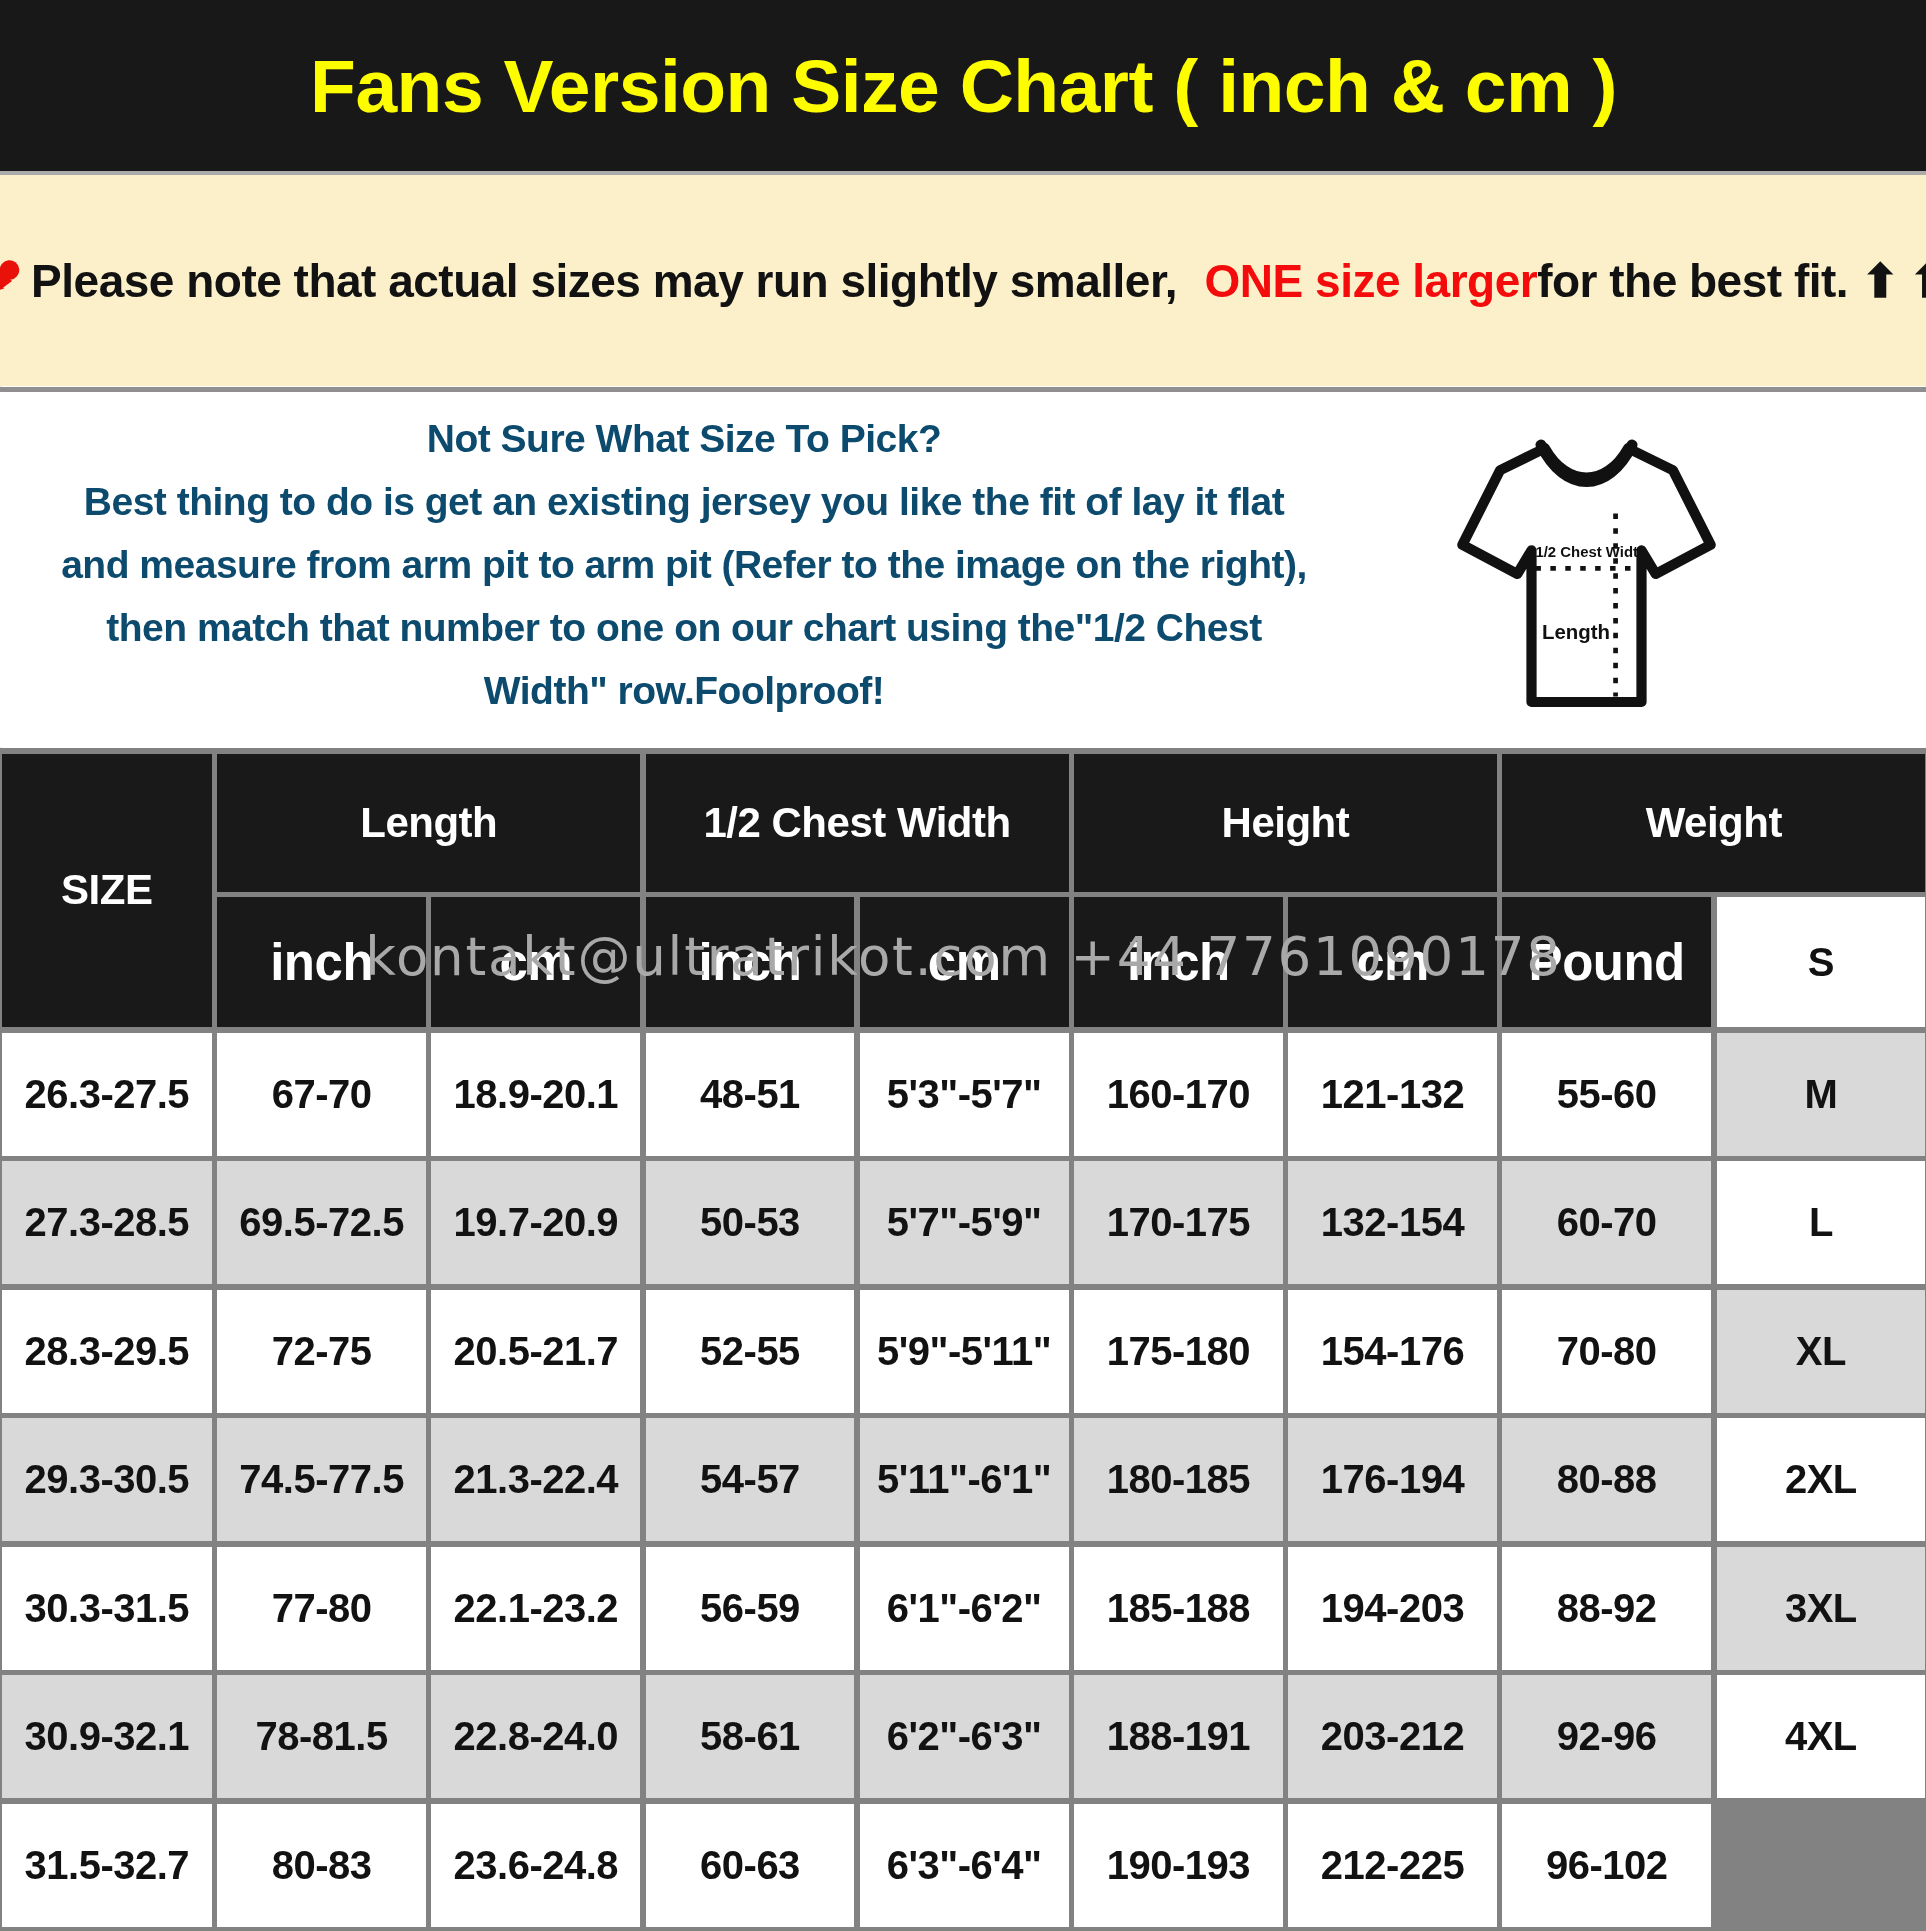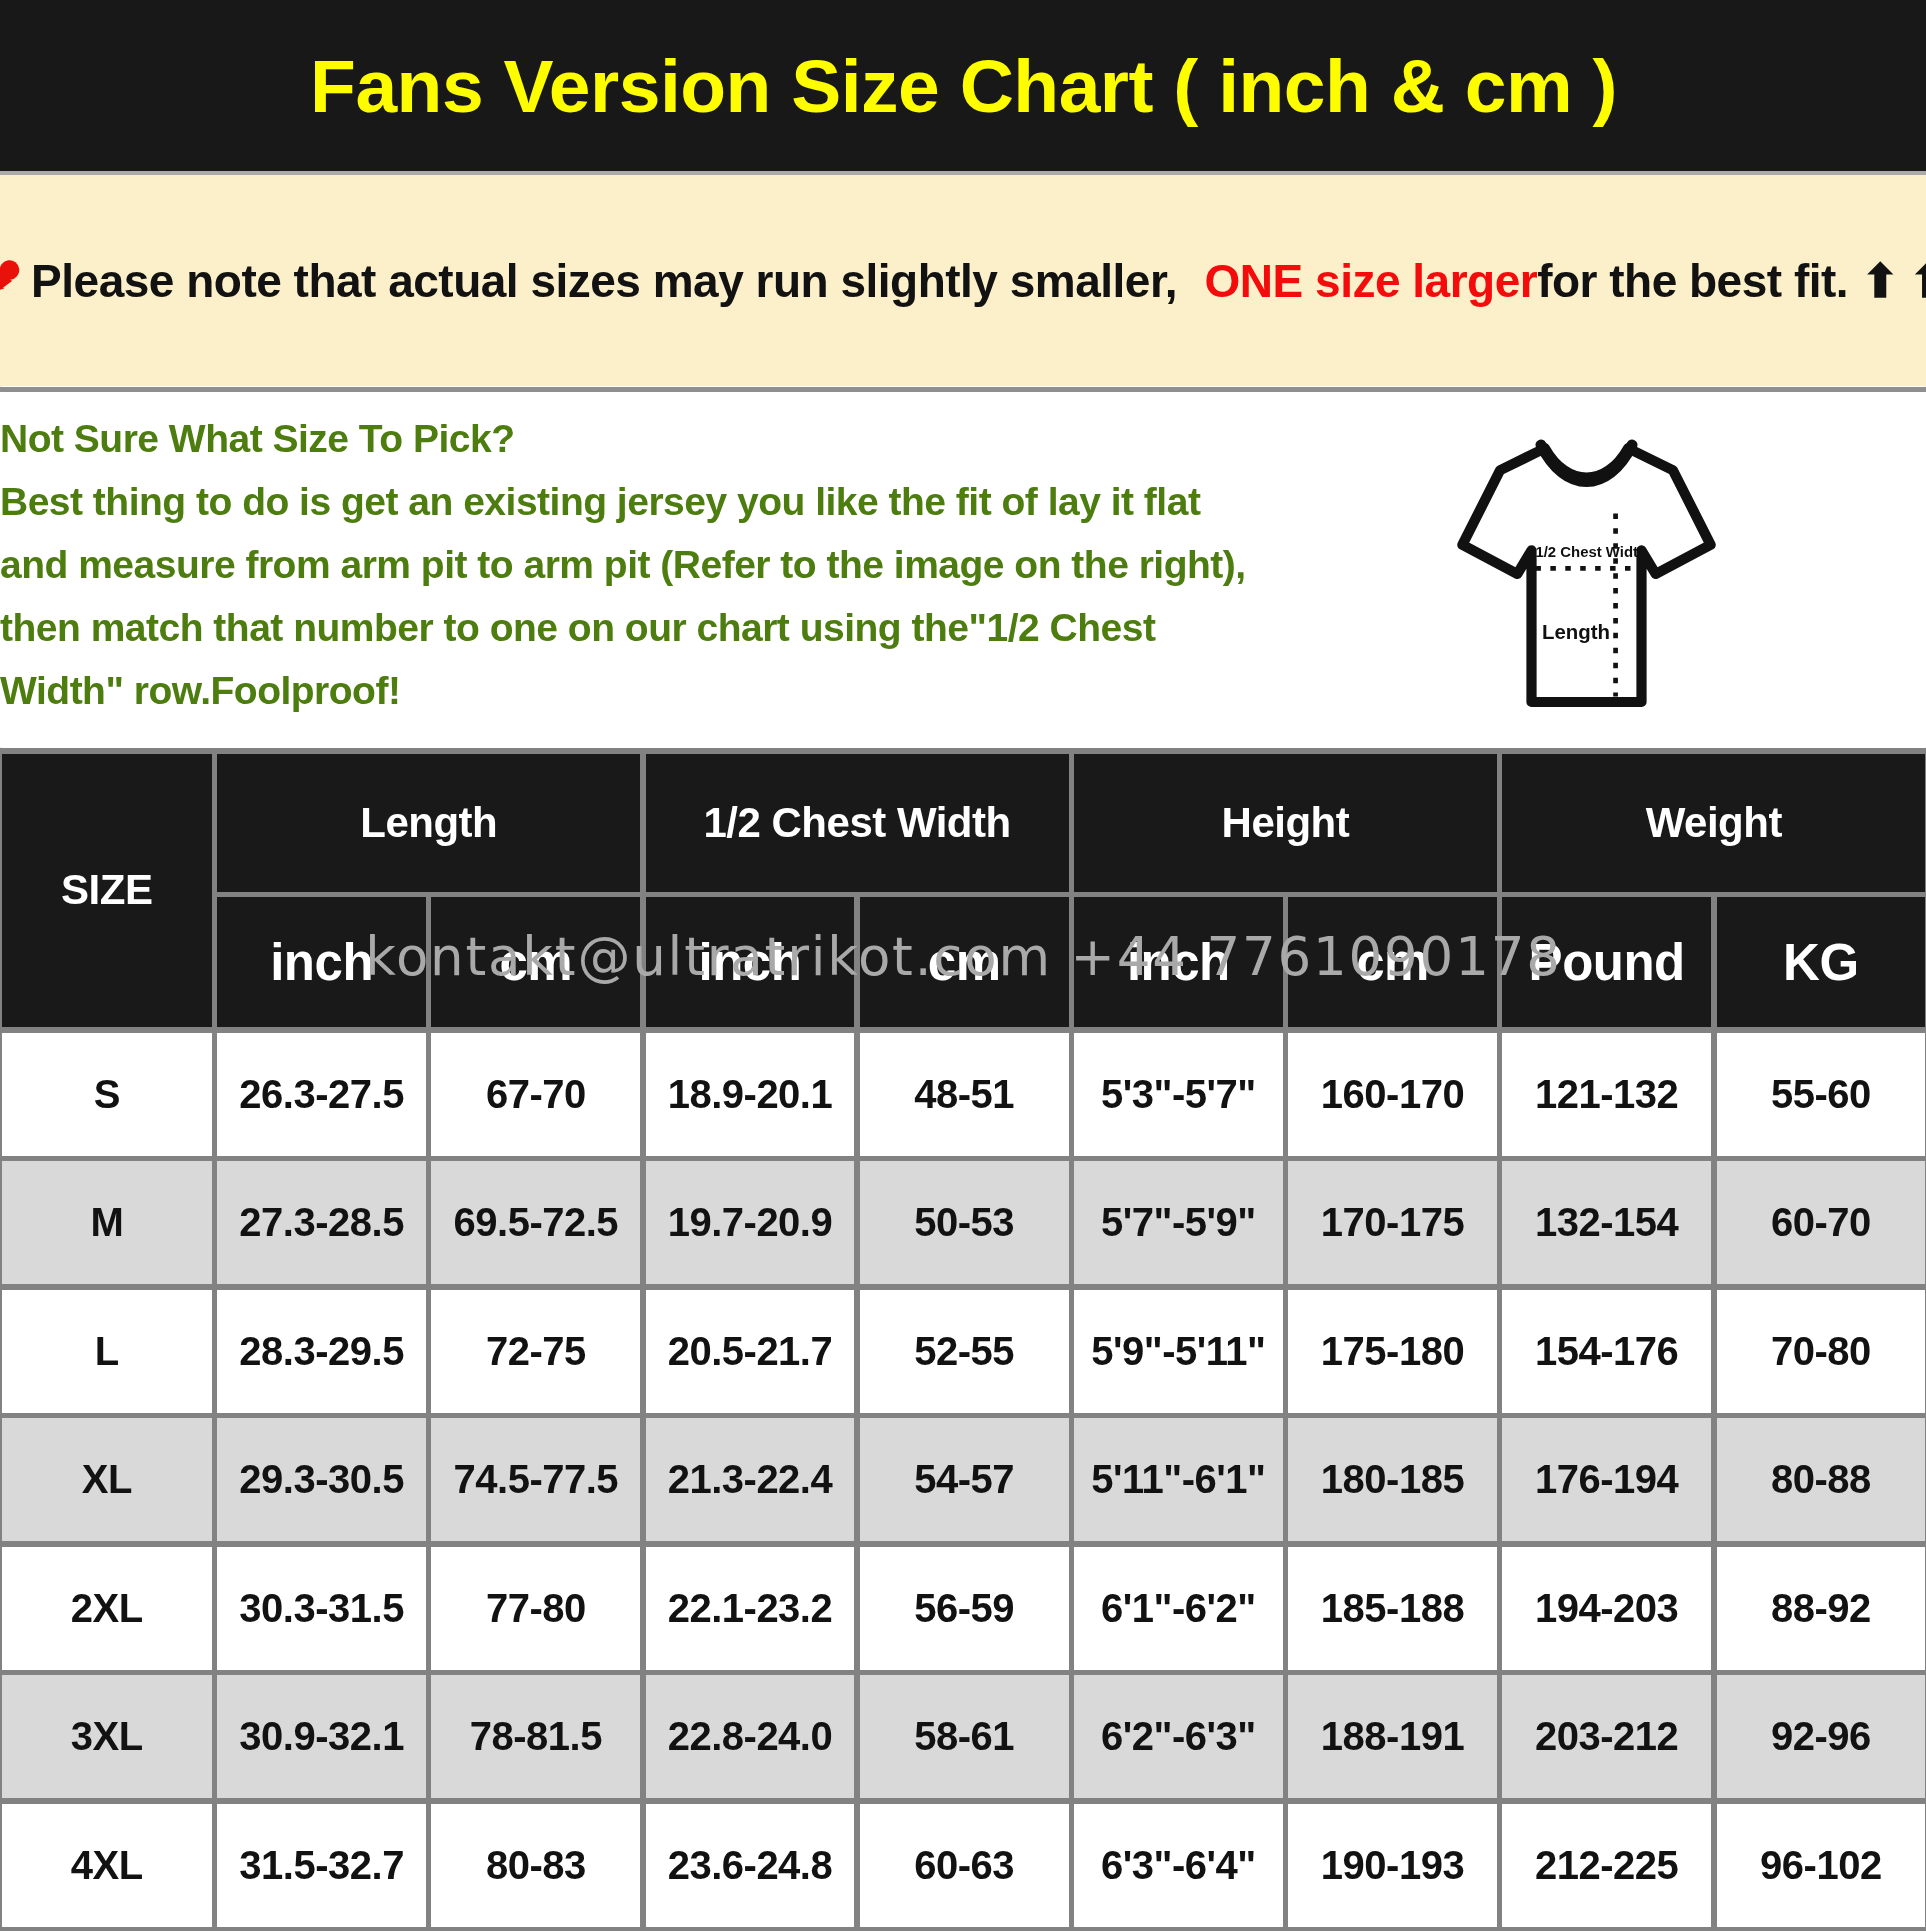--- a/index.html
+++ b/index.html
@@ -31,21 +31,21 @@
   }
   .notice-line{display:flex;align-items:center;white-space:nowrap;}
   .pin-icon{width:57px;height:57px;margin-right:3.7px;flex:0 0 auto;}
   .highlight-red{color:#f40b0b;}
   .arrows{margin-left:13px;letter-spacing:9.2px;}
 
   
   .guide{position:absolute;left:0;top:392px;width:100%;height:355px;background:#ffffff;}
   .guide-text{
     position:absolute;left:0;top:14.7px;width:1368px;
-    color:#4d7c0f;font-weight:bold;font-size:39px;line-height:63px;
+    color:#0c4a6e;font-weight:bold;font-size:39px;line-height:63px;text-align:center;
   }
   .shirt-diagram{position:absolute;left:1449px;top:413px;width:275px;height:303px;}
 
   
   .size-table{
     position:absolute;left:0;top:748px;width:100%;height:1184px;box-sizing:border-box;
     background:#828282;display:grid;gap:5.5px;padding:5.5px 1.8px;
     grid-template-columns:210px repeat(8,1fr);
     grid-template-rows:138px 130px repeat(7,1fr);
   }
@@ -120,21 +120,20 @@
     <div class="th" style="grid-area:1/6/2/8">Height</div>
     <div class="th" style="grid-area:1/8/2/10">Weight</div>
 
     <div class="th sub" style="grid-area:2/2">inch</div>
     <div class="th sub" style="grid-area:2/3">cm</div>
     <div class="th sub" style="grid-area:2/4">inch</div>
     <div class="th sub" style="grid-area:2/5">cm</div>
     <div class="th sub" style="grid-area:2/6">inch</div>
     <div class="th sub" style="grid-area:2/7">cm</div>
     <div class="th sub" style="grid-area:2/8">Pound</div>
-    <div class="th sub" style="grid-area:2/9">KG</div>
 
     <div class="body-row">
       <div class="td">S</div>
       <div class="td">26.3-27.5</div>
       <div class="td">67-70</div>
       <div class="td">18.9-20.1</div>
       <div class="td">48-51</div>
       <div class="td">5'3"-5'7"</div>
       <div class="td">160-170</div>
       <div class="td">121-132</div>

